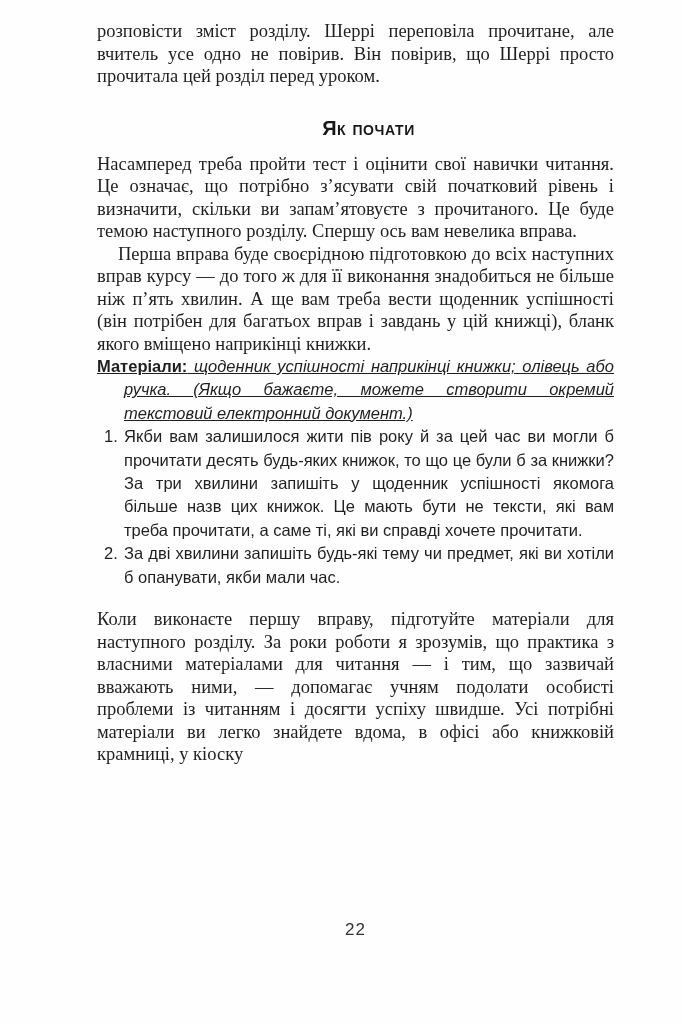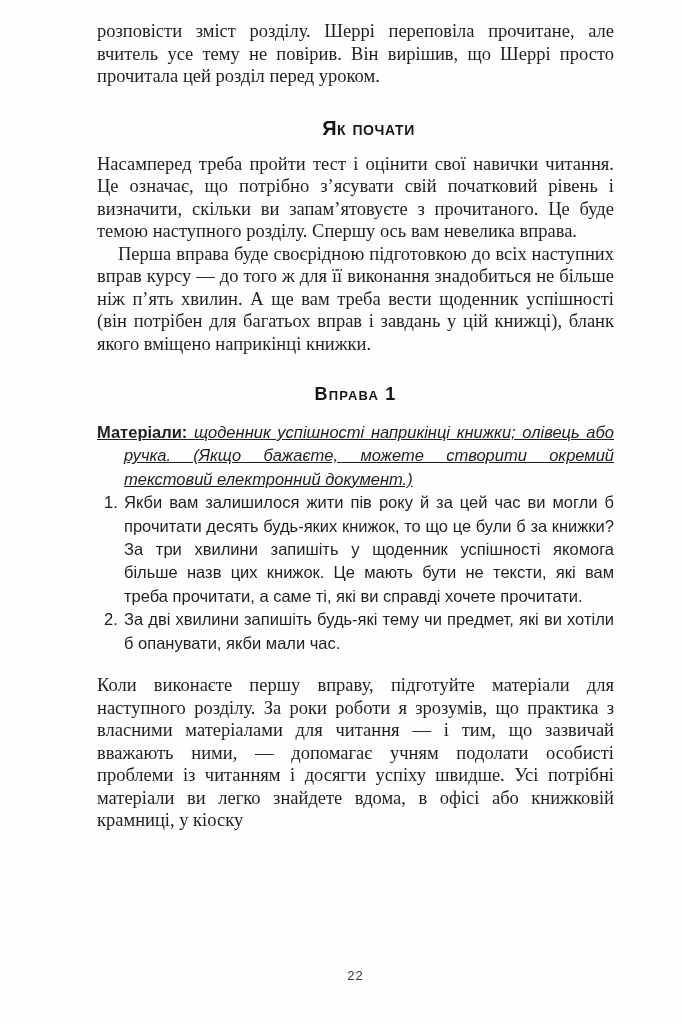--- a/index.html
+++ b/index.html
@@ -99,44 +99,43 @@
     top: 0;
   }
 
   .closing { margin-top: 19px; }
 
   
   .pagenum {
     position: absolute;
     left: 97px;
     width: 517px;
-    top: 968px;
+    top: 920px;
     text-align: center;
     font-family: "Liberation Sans", sans-serif;
-    font-size: 13px;
+    font-size: 17px;
     letter-spacing: 1px;
     color: #333333;
   }
 </style>
 </head>
 <body>
 
 <div class="page">
 
 
-  <p class="serif intro">розповісти зміст розділу. Шеррі переповіла прочитане, але вчитель усе тему не повірив. Він вирішив, що Шеррі просто прочитала цей розділ перед уроком.</p>
+  <p class="serif intro">розповісти зміст розділу. Шеррі переповіла прочитане, але вчитель усе одно не повірив. Він повірив, що Шеррі просто прочитала цей розділ перед уроком.</p>
 
   <h2 class="section-heading">Як почати</h2>
 
   <p class="serif">Насамперед треба пройти тест і оцінити свої навички читання. Це означає, що потрібно з’ясувати свій початковий рівень і визначити, скільки ви запам’ятовуєте з прочитаного. Це буде темою наступного розділу. Спершу ось вам невелика вправа.</p>
 
 
   <p class="serif indent">Перша вправа буде своєрідною підготовкою до всіх наступних вправ курсу — до того ж для її виконання знадобиться не більше ніж п’ять хвилин. А ще вам треба вести щоденник успішності (він потрібен для багатьох вправ і завдань у цій книжці), бланк якого вміщено наприкінці книжки.</p>
 
-  <div class="exercise-title">Вправа 1</div>
 
   <p class="sans materials"><span class="label">Матеріали:</span> <span class="mat-text">щоденник успішності наприкінці книжки; олівець або ручка. (Якщо бажаєте, можете створити окремий текстовий електронний документ.)</span></p>
 
   <ol class="ex-list sans">
     <li>
       <span class="num">1.</span>
       <span>Якби вам залишилося жити пів року й за цей час ви могли б прочитати десять будь-яких книжок, то що це були б за книжки? За три хвилини запишіть у щоденник успішності якомога більше назв цих книжок. Це мають бути не тексти, які вам треба прочитати, а саме ті, які ви справді хочете прочитати.</span>
     </li>
     <li>
       <span class="num">2.</span>

